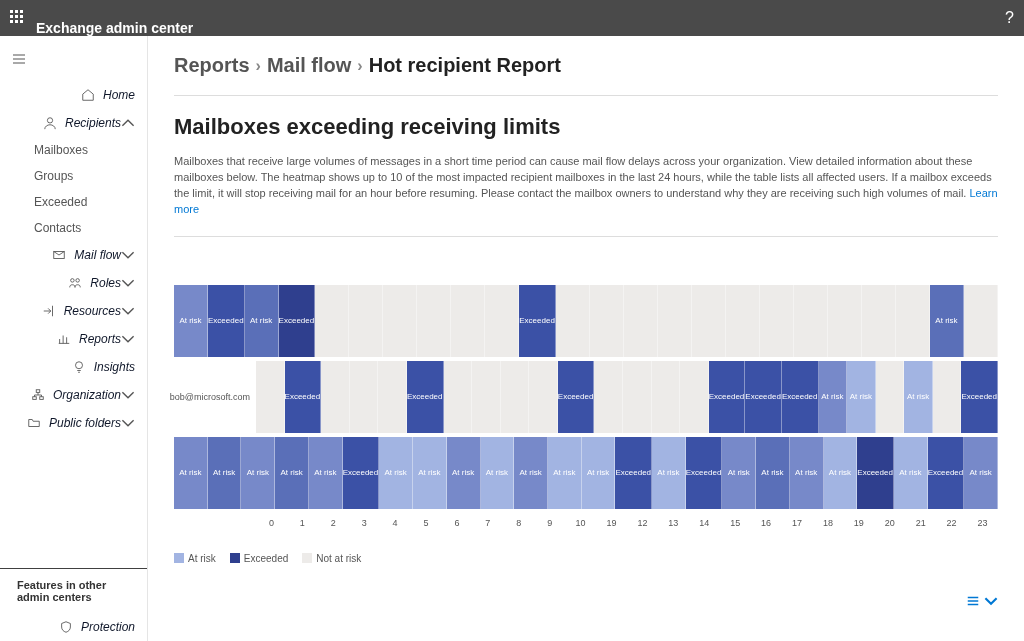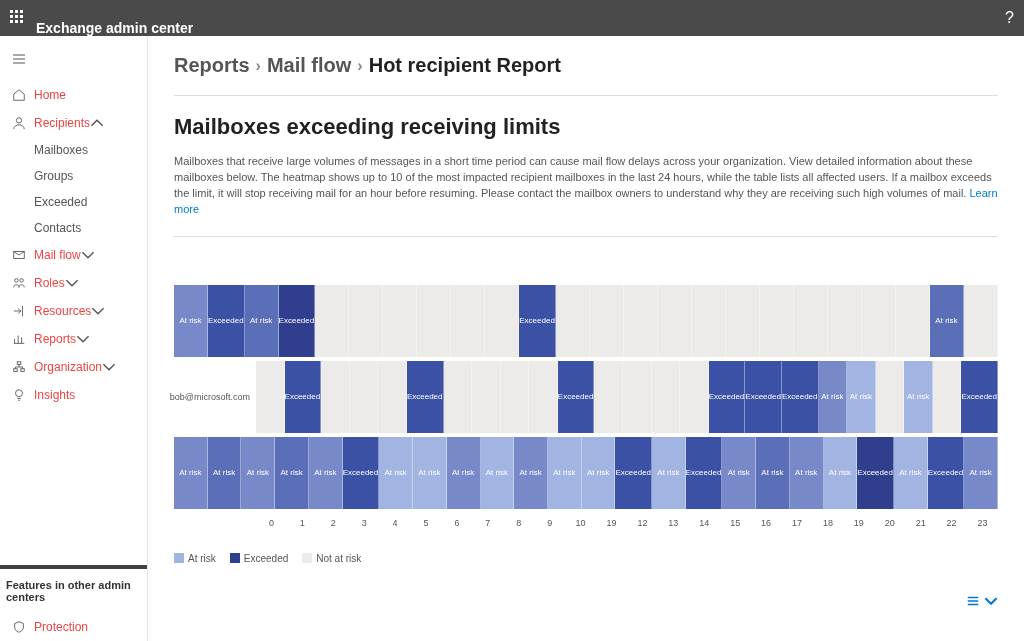--- a/index.html
+++ b/index.html
@@ -9,26 +9,26 @@
 .topbar-left { display: flex; align-items: center; gap: 10px; }
 .waffle { width: 16px; height: 16px; display: grid; grid-template-columns: repeat(3,3px); grid-template-rows: repeat(3,3px); gap: 2px; }
 .waffle span { background: #fff; width: 3px; height: 3px; }
 .topbar-title { font-size: 14px; font-weight: 600; margin-top: 19px; }
 .question { font-size: 16px; }
 
 .app { display: flex; height: calc(100vh - 36px); }
 .sidebar { width: 148px; border-right: 1px solid #e5e5e5; background: #fff; padding-top: 12px; display: flex; flex-direction: column; }
 .hamburger { padding: 4px 12px 12px 12px; color: #666; }
 .hamburger svg { width: 14px; height: 14px; }
-.nav-item { display: flex; align-items: center; padding: 7px 12px; cursor: pointer; color: #ef4444; justify-content: flex-start; }
+.nav-item { display: flex; align-items: center; padding: 7px 12px; cursor: pointer; color: #0f172a; justify-content: flex-end; font-style: italic; }
 .nav-left { display: flex; align-items: center; gap: 8px; }
 .nav-item svg { width: 14px; height: 14px; stroke: #555; fill: none; }
 .nav-sub { padding-left: 34px; color: #555; cursor: pointer; padding-top: 6px; padding-bottom: 6px; }
 .chev { stroke: #555; fill: none; width: 10px; height: 10px; }
-.features-header { padding: 10px 6px; font-weight: 600; color: #333; border-top: 4px solid #404040; margin-top: 8px; font-size: 11px; }
+.features-header { padding: 10px 17px; font-weight: 600; color: #333; border-top: 1px solid #404040; margin-top: 8px; font-size: 11px; }
 
 .main { flex: 1; padding: 18px 26px 0 26px; overflow: auto; }
 .breadcrumb { display: flex; align-items: center; gap: 6px; font-size: 20px; color: #555; font-weight: 600; }
 .breadcrumb .sep { color: #888; font-size: 16px; }
 .breadcrumb .current { color: #222; }
 .hr { border: none; border-top: 1px solid #ddd; margin: 18px 0; }
 .h2 { font-size: 22px; font-weight: 700; margin-bottom: 14px; color: #222; }
 .desc { font-size: 11px; color: #555; line-height: 1.45; }
 .desc a { color: #0078d4; text-decoration: none; }
 
@@ -153,42 +153,53 @@
         <span>Reports</span>
       </div>
       <svg class="chev" viewBox="0 0 10 10">
           <path d="M1 3l4 4 4-4" stroke-width="1"></path>
         </svg>
     </div>
 
     <div class="nav-item">
       <div class="nav-left">
         <svg viewBox="0 0 16 16">
+            <circle cx="8" cy="6" r="4" stroke-width="1"></circle>
+            <path d="M6 12h4M7 14h2" stroke-width="1"></path>
+          </svg>
+        <span>Insights</span>
+      </div>
+    </div>
+
+    <div class="nav-item">
+      <div class="nav-left">
+        <svg viewBox="0 0 16 16">
             <rect x="6" y="2" width="4" height="3" stroke-width="1"></rect>
             <rect x="2" y="10" width="4" height="3" stroke-width="1"></rect>
             <rect x="10" y="10" width="4" height="3" stroke-width="1"></rect>
             <path d="M8 5v3M4 10V8h8v2" stroke-width="1"></path>
           </svg>
         <span>Organization</span>
       </div>
       <svg class="chev" viewBox="0 0 10 10">
           <path d="M1 3l4 4 4-4" stroke-width="1"></path>
         </svg>
     </div>
 
     <div class="nav-item">
       <div class="nav-left">
         <svg viewBox="0 0 16 16">
-            <circle cx="8" cy="6" r="4" stroke-width="1"></circle>
-            <path d="M6 12h4M7 14h2" stroke-width="1"></path>
-          </svg>
-        <span>Insights</span>
-      </div>
-    </div>
-
+            <path d="M2 4h4l1 2h7v6H2z" stroke-width="1"></path>
+          </svg>
+        <span>Public folders</span>
+      </div>
+      <svg class="chev" viewBox="0 0 10 10">
+          <path d="M1 3l4 4 4-4" stroke-width="1"></path>
+        </svg>
+    </div>
 
     <div style="flex:1"></div>
     <div class="features-header">Features in other admin centers</div>
 
     <div class="nav-item">
       <div class="nav-left">
         <svg viewBox="0 0 16 16">
             <path d="M8 2l5 2v4c0 3-2 5-5 6-3-1-5-3-5-6V4z" stroke-width="1"></path>
           </svg>
         <span>Protection</span>

